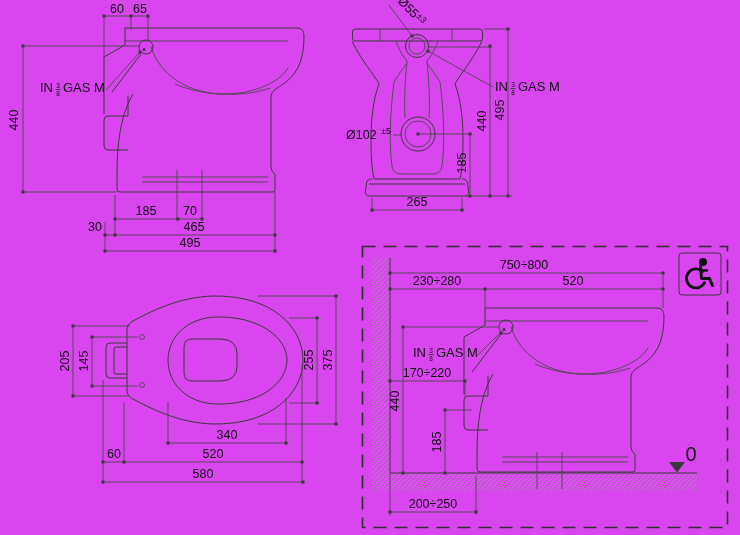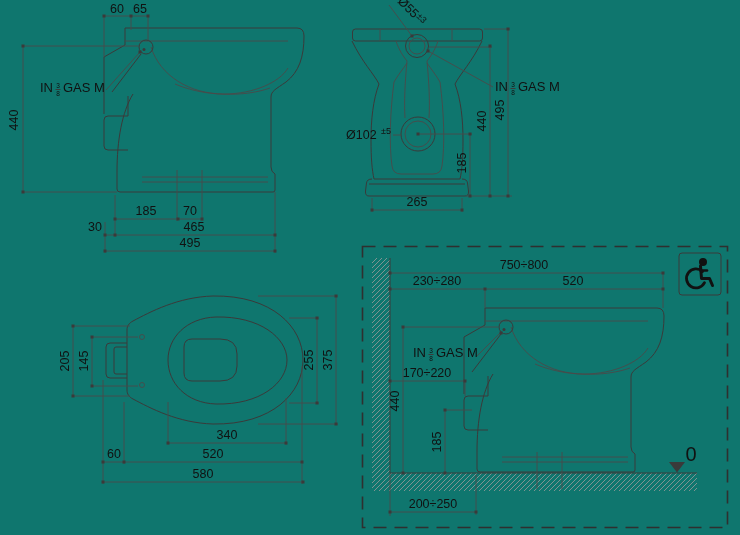--- a/index.html
+++ b/index.html
@@ -1,16 +1,16 @@
 <!DOCTYPE html>
 <html><head>
 <meta charset="utf-8">
 <style>
   html,body{margin:0;padding:0;background:#fff;}
-  .stage{width:740px;height:535px;background:#0f766e;position:relative;overflow:hidden;}
+  .stage{width:740px;height:535px;background:#d946ef;position:relative;overflow:hidden;}
   svg{display:block;}
   .ln{stroke:#3a3a3a;stroke-width:1;fill:none;stroke-linecap:butt;stroke-linejoin:round;}
   .thin{stroke:#4a4a4a;stroke-width:0.9;}
   .dots{fill:#3a3a3a;stroke:none;}
   .dash{stroke:#2f2f2f;stroke-width:1.6;fill:none;stroke-dasharray:13 8;}
   .hatchline{stroke:#9a9a9a;stroke-width:0.8;}
   text{font-family:"Liberation Sans","DejaVu Sans",sans-serif;fill:#111;}
   .lbl{font-size:12.5px;text-anchor:middle;}
   .st{text-anchor:start;}
   .tol{font-size:9px;text-anchor:start;}

